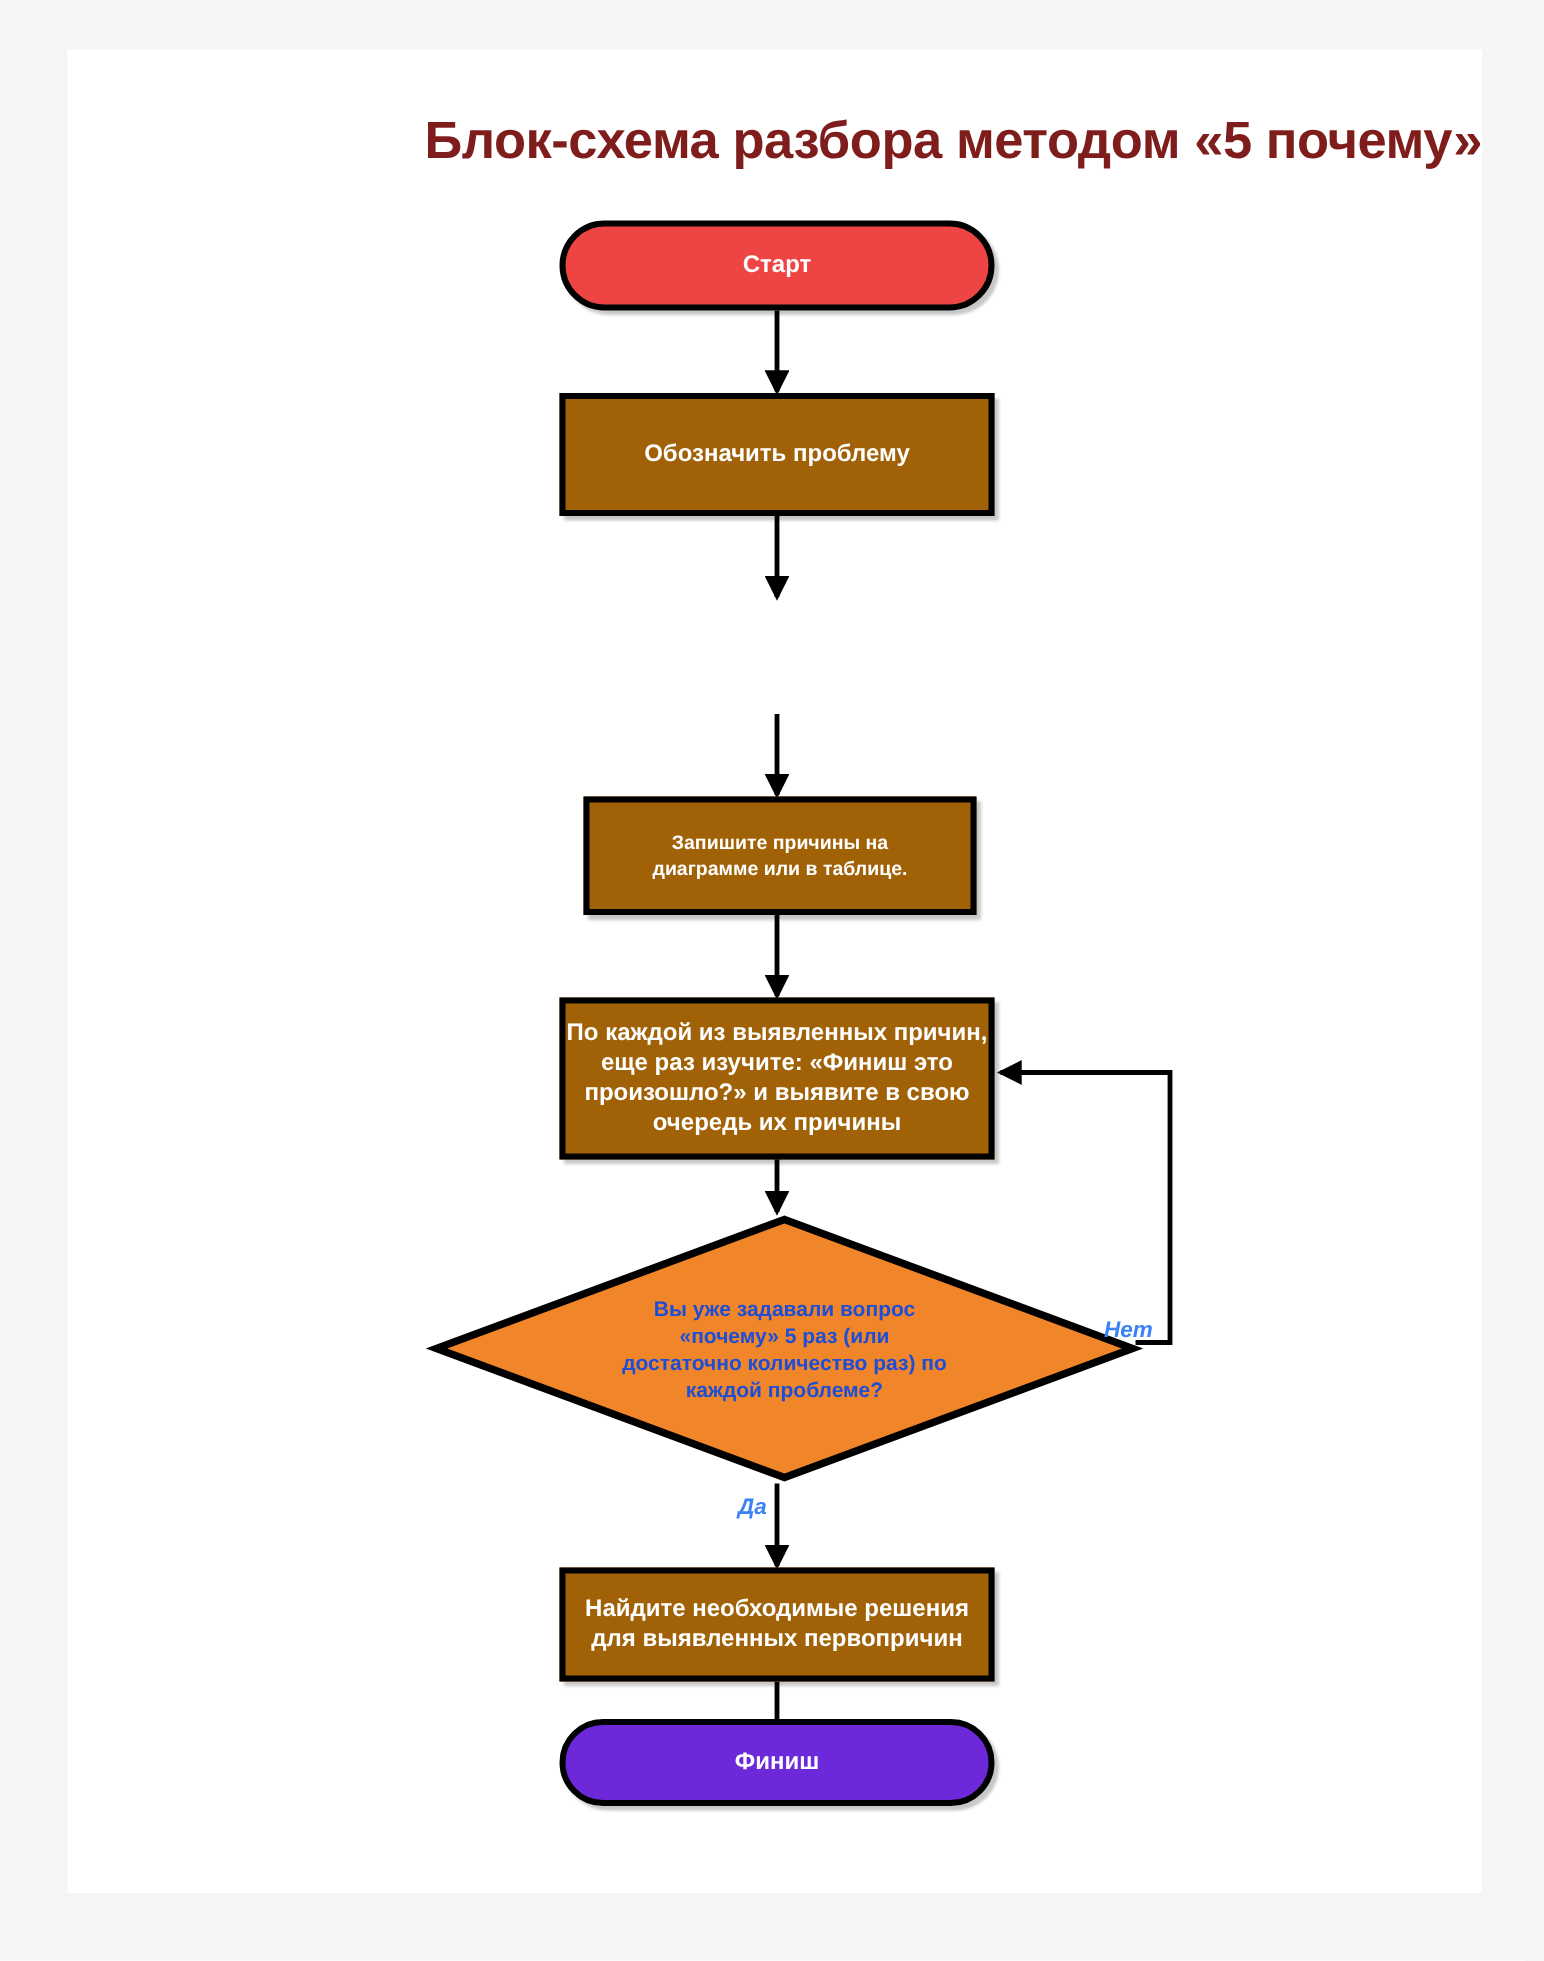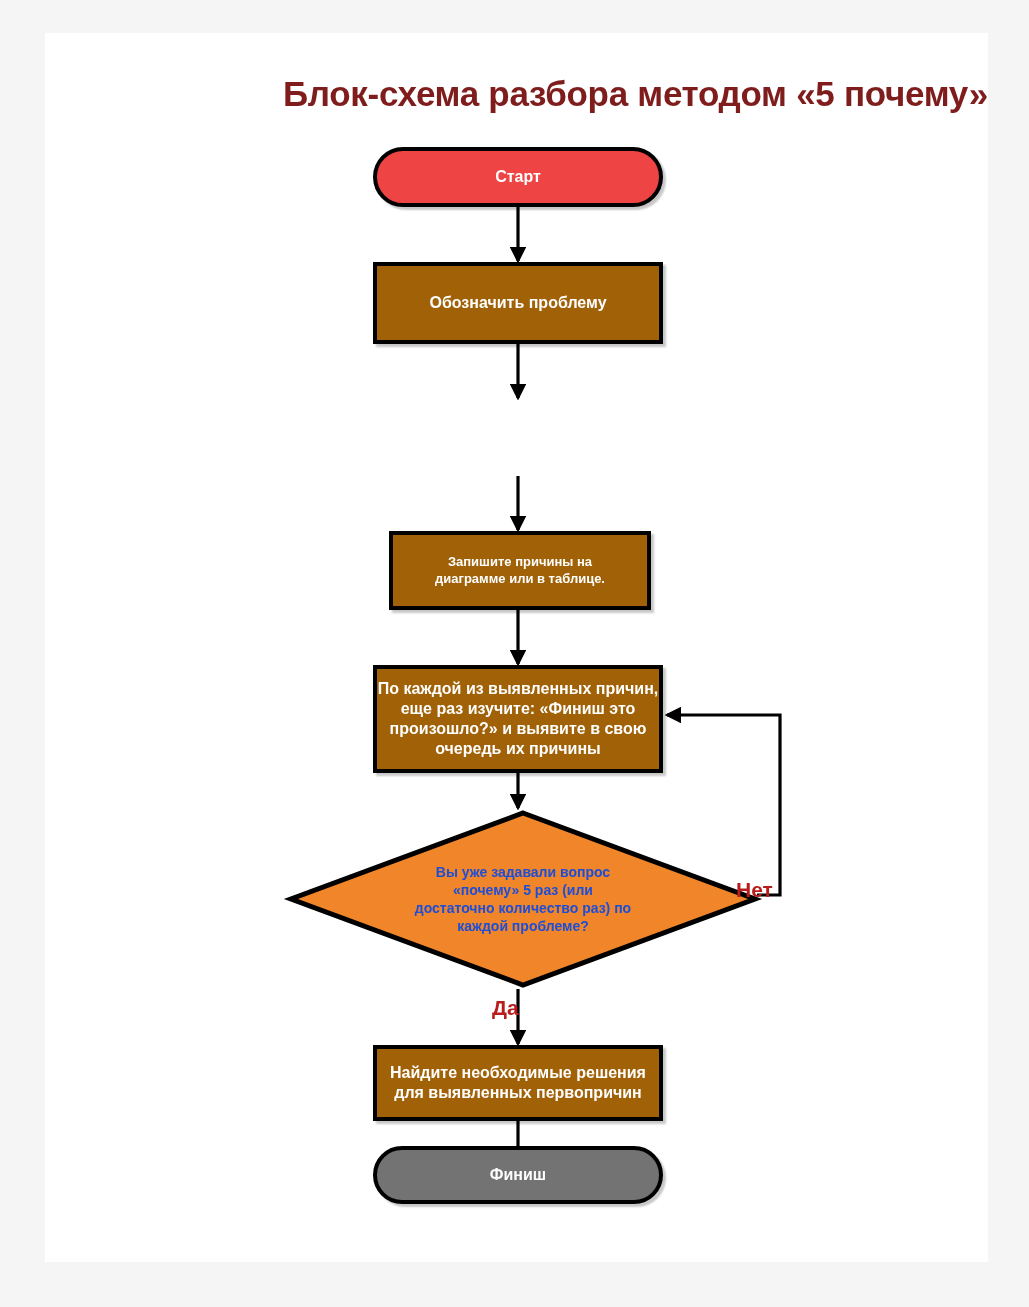--- a/index.html
+++ b/index.html
@@ -59,21 +59,21 @@
     font-size: 16px;
   }
   .proc.small-text { font-size: 13px; }
   .terminator {
     border: 4px solid #000000;
     box-shadow: 3px 3px 2px rgba(0,0,0,0.22);
     border-radius: 32px;
     font-size: 16px;
   }
   .term-start { background: #ef4444; }
-  .term-end   { background: #737373; }
+  .term-end   { background: #6d28d9; }
   .decision-wrap {
     position: absolute;
     z-index: 3;
   }
   .decision-wrap svg {
     position: absolute;
     left: 0; top: 0;
     overflow: visible;
   }
   .decision-label {
@@ -94,25 +94,26 @@
   }
   #edges {
     position: absolute;
     left: 0; top: 0;
     width: 943px;
     height: 1229px;
     z-index: 1;
   }
   .edge-label {
     position: absolute;
-    color: #b91c1c;
-    font-size: 21px;
+    color: #3b82f6;
+    font-size: 15px;
     font-weight: bold;
     z-index: 4;
     white-space: nowrap;
+    font-style: italic;
   }
 </style>
 </head>
 <body>
 
 <div id="card">
 
   <div id="title">Блок-схема разбора методом «5 почему»</div>
 
   <div id="diagram">

